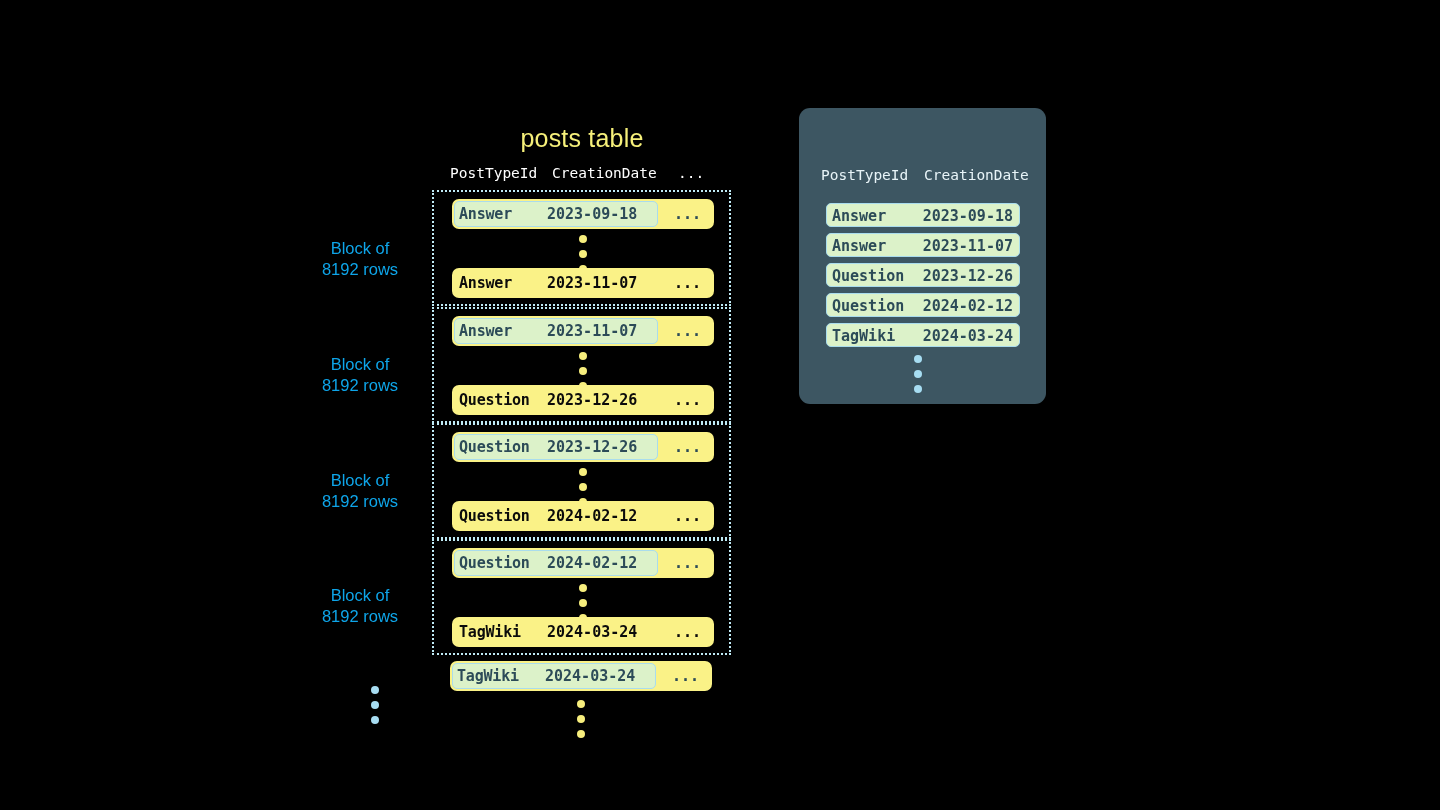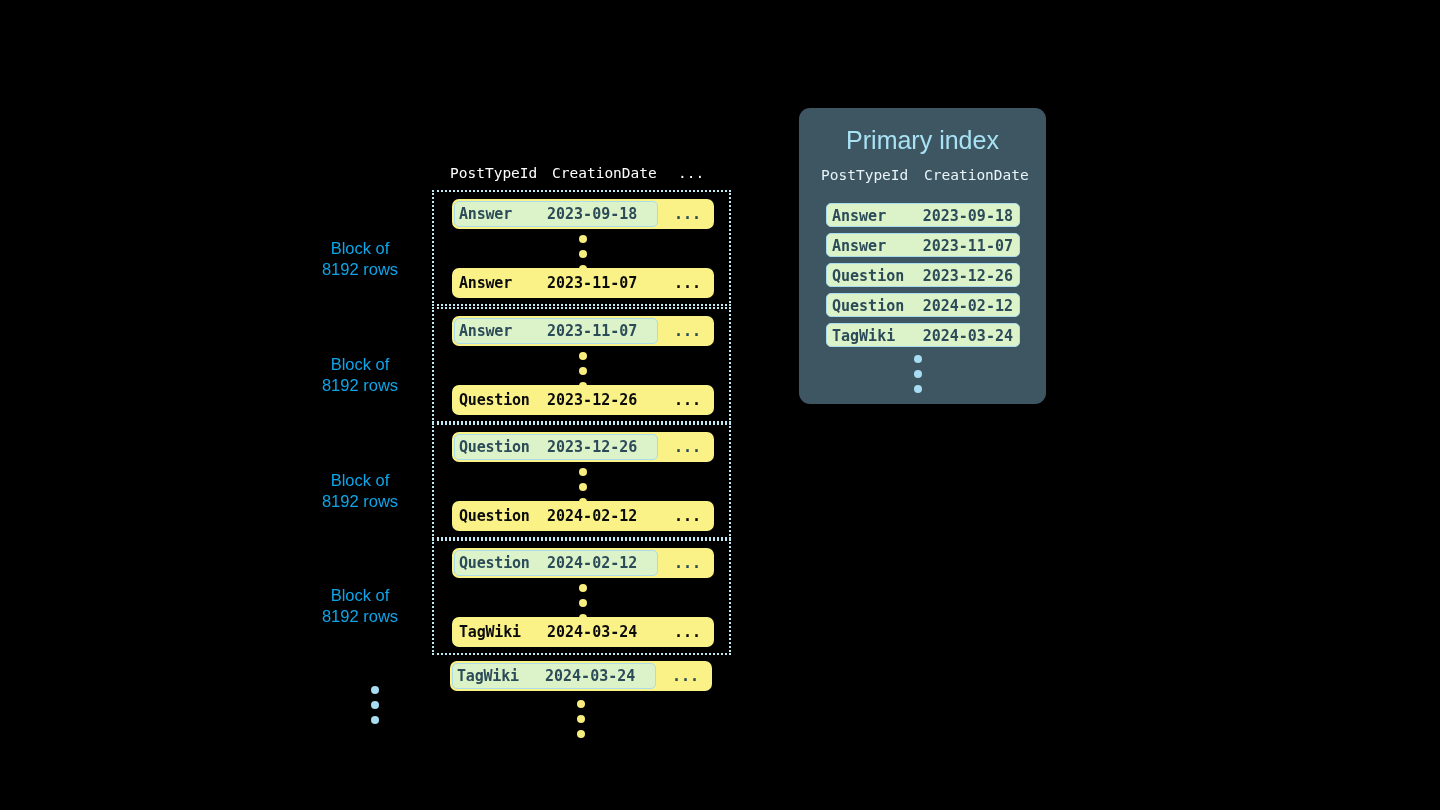--- a/index.html
+++ b/index.html
@@ -195,20 +195,21 @@
     position: absolute;
     left: 113px;
     top: 247px;
   }
 </style>
 </head>
 <body>
 
 <div class="stage">
 
+  <div class="abs" id="posts-title">posts table</div>
 
   <div class="abs" id="posts-header">
     <span class="h-type">PostTypeId</span>
     <span class="h-date">CreationDate</span>
     <span class="h-dots">...</span>
   </div>
 
   <div class="block" style="top:190px; height:116px;">
     <div class="row is-marked" style="top:7px;">
       <span class="mark"></span>
@@ -331,21 +332,20 @@
       <i></i>
       <i></i>
   </div>
   <div class="vdots-blue abs" style="left:369px; top:686px;">
     <i></i>
       <i></i>
       <i></i>
   </div>
 
   <div id="index-panel">
-    <div id="index-title">Primary index</div>
 
     <div id="index-header">
       <span class="h-type">PostTypeId</span>
       <span class="h-date">CreationDate</span>
     </div>
 
     <div class="idx-rows">
       <div class="idx-row">
         <span class="c-type">Answer</span>
         <span class="c-date">2023-09-18</span>

